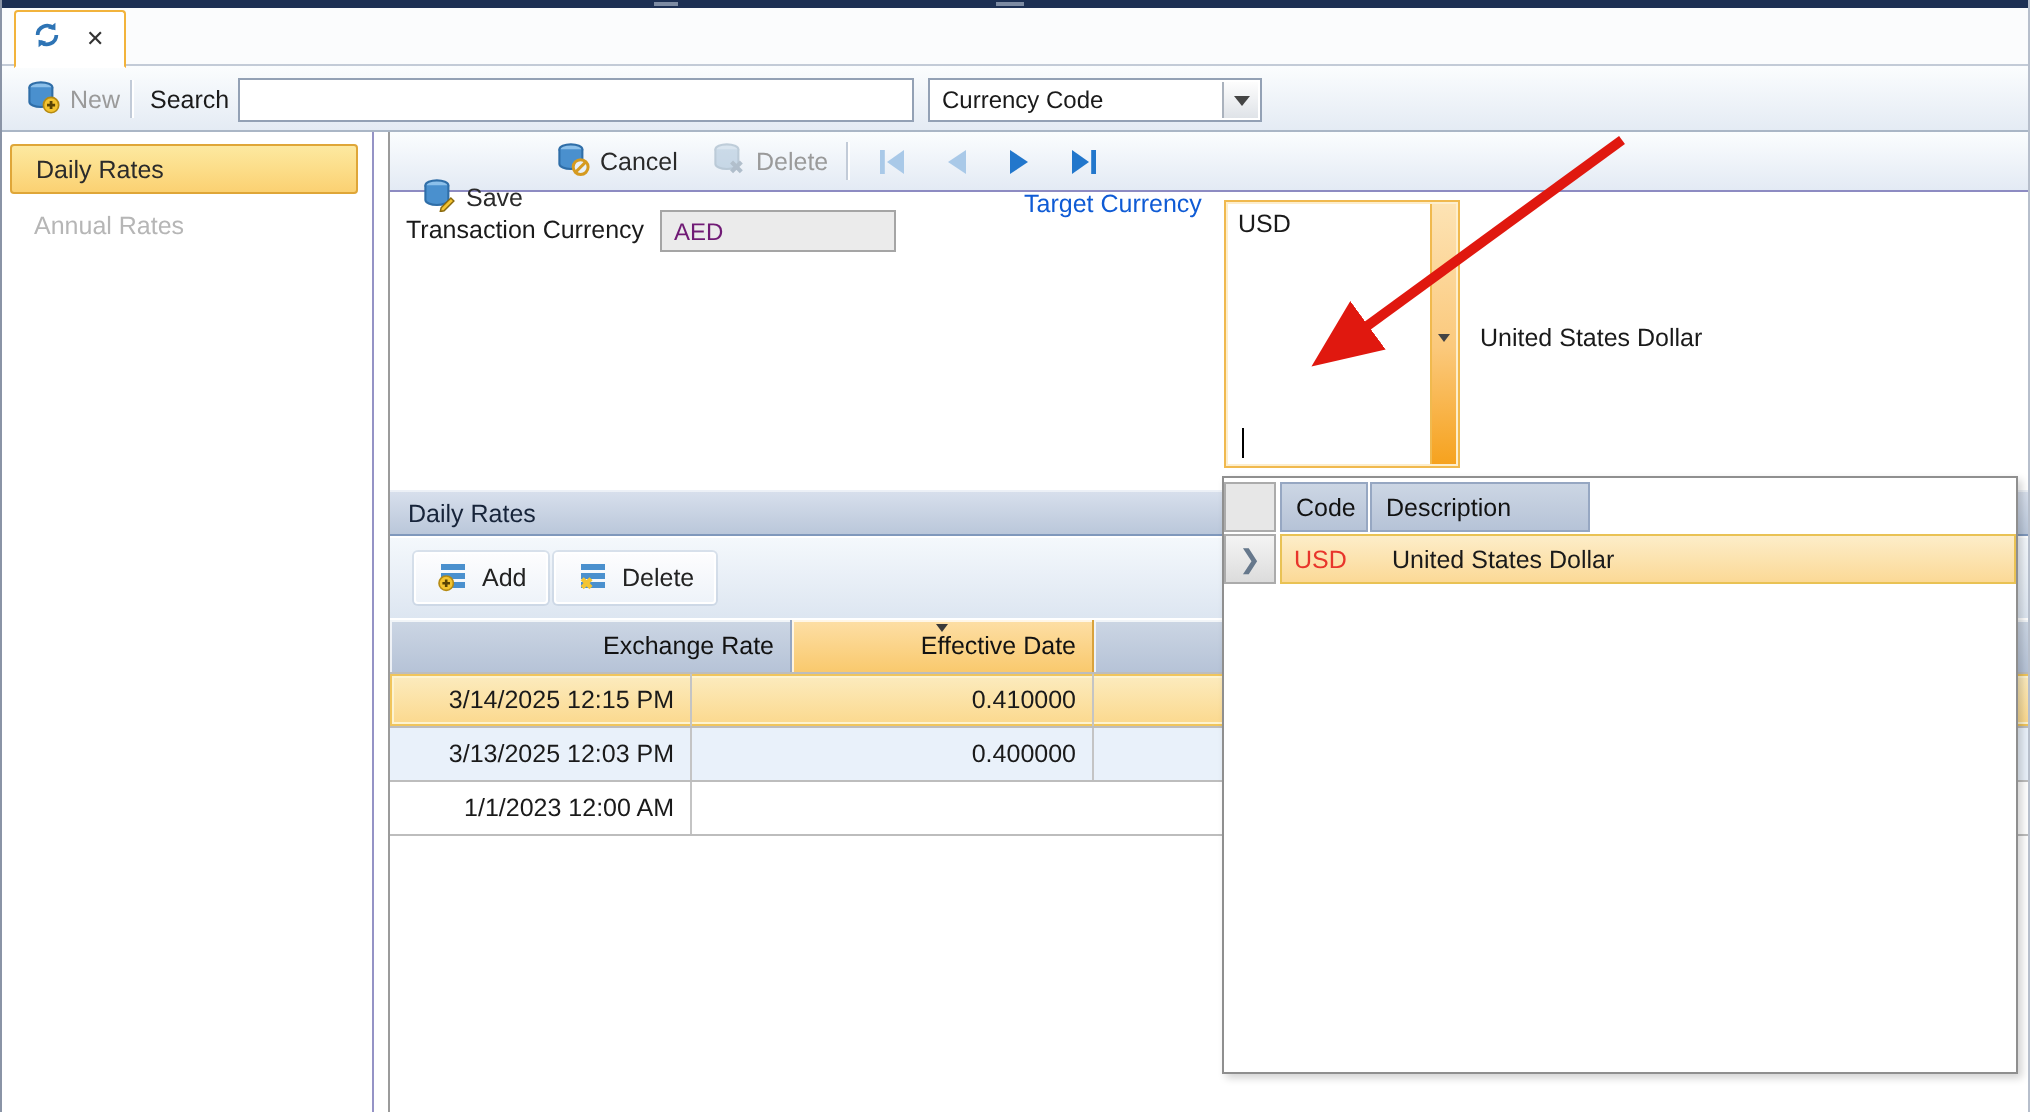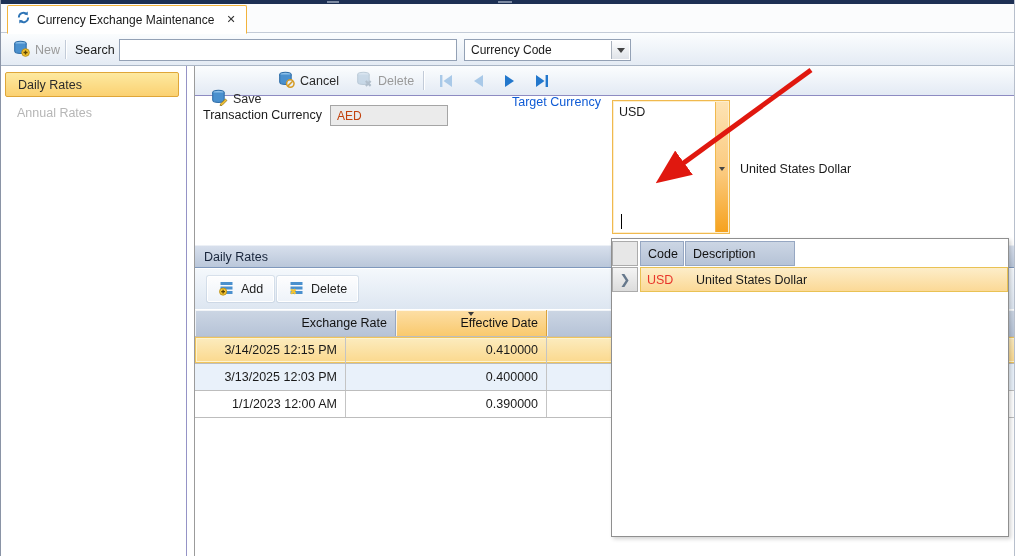--- a/index.html
+++ b/index.html
@@ -43,21 +43,21 @@
   .side-item.dim{color:#b6b6b6;}
   
   .content{position:absolute;left:193px;top:66px;width:822px;height:490px;background:#ffffff;
       border-left:1px solid #9b9b9b;}
   .form-toolbar{position:absolute;left:0;top:0;width:822px;height:30px;
       background:linear-gradient(#fbfdfe,#e3eaf4);border-bottom:1px solid #8d8bc2;}
   .nav-btn{position:absolute;top:4px;width:26px;height:22px;display:flex;align-items:center;justify-content:center;}
   
   .fld-label{position:absolute;font-size:12.5px;color:#1a1a1a;}
   .ro-input{position:absolute;left:135px;top:39px;width:118px;height:21px;background:#ebebeb;
-      border:1px solid #a5a5a5;font-size:12px;color:#c2410c;display:flex;align-items:center;padding-left:6px;}
+      border:1px solid #a5a5a5;font-size:12px;color:#701a75;display:flex;align-items:center;padding-left:6px;}
   .link{position:absolute;left:317px;top:29px;font-size:12.5px;color:#0f5bd5;cursor:pointer;}
   .combo{position:absolute;left:417px;top:34px;width:118px;height:134px;background:#ffffff;
       border:1px solid #f0b94e;box-shadow:inset 0 0 0 1px #fdeecd;}
   .combo-text{position:absolute;left:6px;top:4px;font-size:12.5px;color:#1a1a1a;}
   .combo-caret{position:absolute;left:8px;bottom:4px;width:1px;height:15px;background:#000;}
   .combo-strip{position:absolute;right:1px;top:1px;bottom:1px;width:13px;
       background:linear-gradient(#fde3b4 0%,#fbc97c 55%,#f6a21e 100%);
       border-left:1px solid #f0b94e;display:flex;align-items:center;justify-content:center;}
   .combo-strip .caret-down{border-left-width:3px;border-right-width:3px;border-top-width:4px;margin-top:4px;}
   .combo-desc{position:absolute;left:545px;top:96px;font-size:12.5px;color:#1a1a1a;}
@@ -115,21 +115,20 @@
   <div class="tab-bar">
     <div class="tab">
       <span class="icn">
         <svg width="15" height="15" viewBox="0 0 16 16">
           <path d="M13 8a5 5 0 0 1-8.5 3.5" fill="none" stroke="#2e74b5" stroke-width="2"></path>
           <path d="M3 8a5 5 0 0 1 8.5-3.5" fill="none" stroke="#2e74b5" stroke-width="2"></path>
           <path d="M12.5 1.5 L12.5 5.5 L8.5 4.5 Z" fill="#2e74b5"></path>
           <path d="M3.5 14.5 L3.5 10.5 L7.5 11.5 Z" fill="#2e74b5"></path>
         </svg>
       </span>
-      <span class="tab-title">Currency Exchange Maintenance</span>
       <span class="tab-close">✕</span>
     </div>
   </div>
 
   <div class="search-toolbar">
     <div class="tb-btn disabled" style="left:6px;">
       <span class="icn">
         <svg width="17" height="17" viewBox="0 0 16 16">
           <ellipse cx="7" cy="3.4" rx="5.4" ry="2.3" fill="#8cc0ea" stroke="#2f6ea8" stroke-width="1"></ellipse>
           <path d="M1.6 3.4 v7 a5.4 2.3 0 0 0 10.8 0 v-7" fill="#4a90ce" stroke="#2f6ea8" stroke-width="1"></path>
@@ -280,21 +279,20 @@
             <div class="g-cell c2">0.410000</div>
             <div class="g-cell cf"></div>
           </div>
           <div class="g-row row-alt">
             <div class="g-cell c1">3/13/2025 12:03 PM</div>
             <div class="g-cell c2">0.400000</div>
             <div class="g-cell cf"></div>
           </div>
           <div class="g-row">
             <div class="g-cell c1">1/1/2023 12:00 AM</div>
-            <div class="g-cell c2">0.390000</div>
             <div class="g-cell cf"></div>
           </div>
         </div>
       </div>
     </div>
   </div>
 
   <div class="popup">
     <div class="p-head">
       <div class="p-hcell p-ind"></div>

